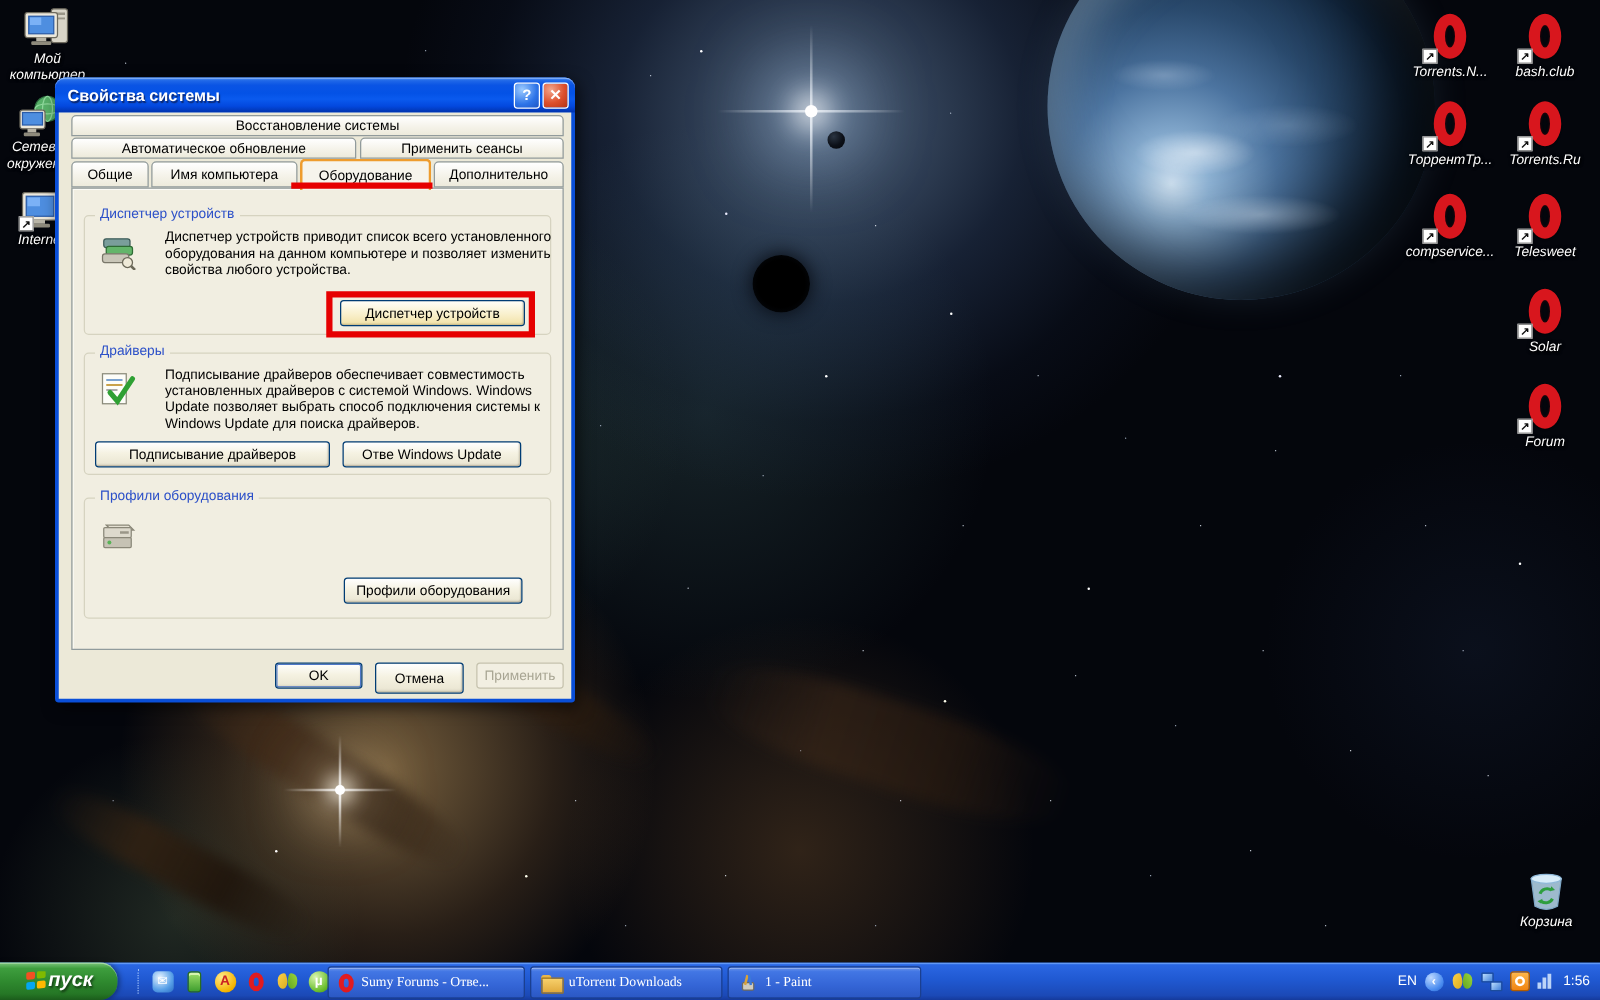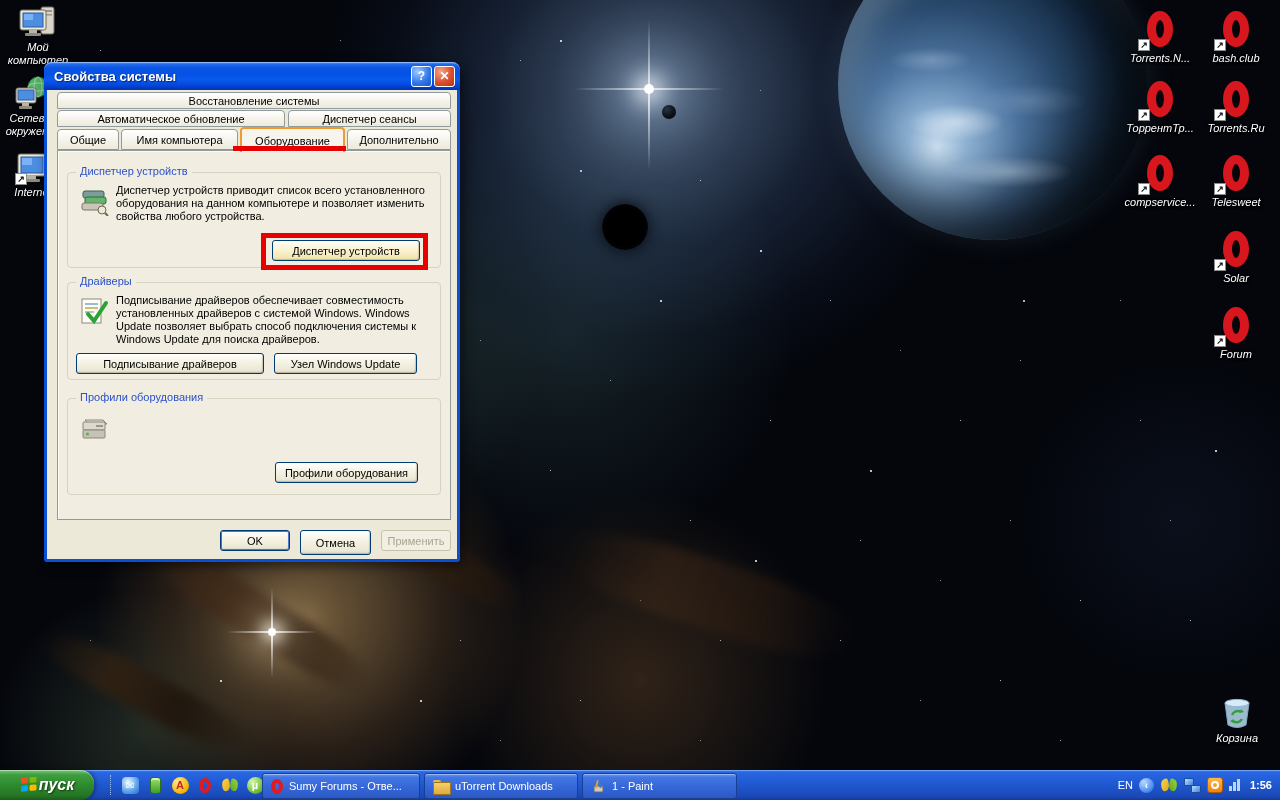--- a/index.html
+++ b/index.html
@@ -101,21 +101,21 @@
     background:linear-gradient(180deg,#FFFFFF 0%,#F5F3EA 55%,#EDEADB 100%);
     display:flex;align-items:center;justify-content:center;color:#000;cursor:pointer;z-index:2;}
   .tab.selected{border:2px solid #EE9C2E;border-bottom:none;background:#F6F4EC;z-index:4;}
   #tab-page{position:absolute;left:10px;top:60px;width:394px;height:370px;
     background:#F1EEE1;border:1px solid #919B9C;
     box-shadow:inset 1px 1px 0 #fcfbf6;z-index:1;}
   .red-underline{position:absolute;left:186px;top:56px;width:113px;height:5px;background:#E60000;z-index:6;}
 
   .grp{position:absolute;left:20px;width:374px;border:1px solid #D6D3C0;border-radius:4px;z-index:2;}
   .grp-cap{position:absolute;top:-8px;left:8px;background:#F1EEE1;padding:0 4px;color:#2C50C8;}
-  .grp-text{position:absolute;left:48px;top:11px;width:324px;line-height:13px;color:#000;}
+  .grp-text{position:absolute;left:64px;top:11px;width:324px;line-height:13px;color:#000;}
   .grp-ico{position:absolute;left:11px;top:13px;}
 
   .xp-btn{position:absolute;border:1px solid #003C74;border-radius:3px;color:#000;
     background:linear-gradient(180deg,#FFFFFF 0%,#F5F2E2 45%,#ECE8D5 85%,#DDD8C6 100%);
     box-shadow:inset -1px -1px 1px rgba(125,115,90,.35);z-index:3;
     display:flex;align-items:center;justify-content:center;font-size:11px;cursor:pointer;}
   #btn-devmgr{left:225px;top:150px;width:148px;height:21px;
     background:linear-gradient(180deg,#FFFEF8 0%,#F9F0CC 55%,#F1E1A6 100%);}
   .red-rect{position:absolute;left:214px;top:143px;width:167px;height:37px;
     border:5px solid #E60000;z-index:5;}
@@ -152,21 +152,21 @@
   .wingL{position:absolute;left:1px;top:2px;width:8px;height:12px;border-radius:60% 20% 60% 40%;
     background:linear-gradient(135deg,#ffd24a,#d8ab1e);transform:rotate(-14deg);}
   .wingR{position:absolute;right:1px;top:2px;width:8px;height:12px;border-radius:20% 60% 40% 60%;
     background:linear-gradient(225deg,#9fd63c,#5ca41e);transform:rotate(14deg);}
   .ico-ut{width:17px;height:17px;border-radius:50%;background:radial-gradient(circle at 32% 28%,#d8f5b0,#6cbf2e 65%,#3f8a14);
     display:flex;align-items:center;justify-content:center;color:#fff;font-weight:bold;font-size:11px;}
   .task-btn{position:absolute;top:3px;height:24px;border-radius:3px;border:1px solid #1B3F8F;
     background:linear-gradient(180deg,#6E97EC 0%,#4276E4 14%,#3465D6 60%,#2B58C4 100%);
     box-shadow:inset 0 1px 0 rgba(255,255,255,.35);
     display:flex;align-items:center;gap:6px;padding:12px 8px;color:#fff;font-size:11px;cursor:pointer;
-    white-space:nowrap;overflow:hidden;}
+    white-space:nowrap;overflow:hidden;font-family:Liberation Serif, serif;}
   #task-1{left:262px;width:158px;}
   #task-2{left:424px;width:154px;}
   #task-3{left:582px;width:155px;}
   .folder-ico{width:16px;height:13px;position:relative;flex:0 0 auto;}
   .folder-ico::before{content:"";position:absolute;left:0;top:0;width:8px;height:4px;
     background:#e8b64c;border-radius:2px 2px 0 0;}
   .folder-ico::after{content:"";position:absolute;left:0;top:2px;width:16px;height:11px;
     background:linear-gradient(180deg,#f7d06b,#e0a93c);border:1px solid #9c7420;border-radius:1px;}
   #tray{position:absolute;right:4px;top:0;height:30px;display:flex;align-items:center;gap:6px;color:#fff;font-size:11px;}
   .tray-chev{width:15px;height:15px;border-radius:50%;background:radial-gradient(circle at 32% 28%,#bcd8ff,#4a8cf0 65%,#2560c8);
@@ -175,21 +175,21 @@
   .tray-net .m1,.tray-net .m2{position:absolute;width:10px;height:8px;background:linear-gradient(135deg,#bfe0ff,#3f7fd8);
     border:1px solid #1c4c9c;border-radius:1px;}
   .tray-net .m1{left:0;top:0;}
   .tray-net .m2{right:0;bottom:0;}
   .tray-ut{width:16px;height:16px;border-radius:3px;background:linear-gradient(180deg,#ffb builds,#f08410);
     background:linear-gradient(180deg,#ffb84a,#f08410);border:1px solid #b05c00;
     display:flex;align-items:center;justify-content:center;cursor:pointer;}
   .tray-ut i{width:8px;height:8px;border:2px solid #fff;border-radius:50%;display:block;}
   .tray-bars{display:flex;align-items:flex-end;gap:1px;height:12px;cursor:pointer;}
   .tray-bars b{width:3px;background:#bcd4f8;display:block;}
-  .tray-time{margin-left:4px;margin-right:4px;font-weight:bold;}
+  .tray-time{margin-left:4px;margin-right:4px;}
 
   svg{display:block;}
 </style>
 </head>
 <body>
 
 <div id="desktop">
 
   <div class="stars1"></div>
   <div class="stars2"></div>
@@ -323,21 +323,21 @@
   <div id="dialog">
     <div id="titlebar">
       <span id="dlg-title">Свойства системы</span>
       <span class="tbtn" id="btn-help">?</span>
       <span class="tbtn" id="btn-close">✕</span>
     </div>
     <div id="dlg-inner">
 
       <div class="tab" style="left:10px;top:2px;width:394px;height:17px;">Восстановление системы</div>
       <div class="tab" style="left:10px;top:20px;width:228px;height:17px;">Автоматическое обновление</div>
-      <div class="tab" style="left:241px;top:20px;width:163px;height:17px;">Диспетчер сеансы</div>
+      <div class="tab" style="left:241px;top:20px;width:163px;height:17px;">Применить сеансы</div>
       <div class="tab" style="left:10px;top:39px;width:62px;height:21px;">Общие</div>
       <div class="tab" style="left:74px;top:39px;width:117px;height:21px;">Имя компьютера</div>
       <div class="tab selected" style="left:193px;top:37px;width:105px;height:25px;">Оборудование</div>
       <div class="tab" style="left:300px;top:39px;width:104px;height:21px;">Дополнительно</div>
       <div class="red-underline"></div>
 
       <div id="tab-page"></div>
 
       <div class="grp" style="top:82px;height:96px;">
         <span class="grp-cap">Диспетчер устройств</span>
@@ -358,21 +358,21 @@
         <svg class="grp-ico" width="30" height="30" viewBox="0 0 30 30">
           <rect x="3" y="3" width="19" height="24" fill="#FDFDF8" stroke="#8A8A7A"></rect>
           <line x1="6" y1="8" x2="19" y2="8" stroke="#7BA3D0" stroke-width="1.5"></line>
           <line x1="6" y1="12" x2="19" y2="12" stroke="#C9A24A" stroke-width="1.5"></line>
           <line x1="6" y1="16" x2="15" y2="16" stroke="#AAA" stroke-width="1.5"></line>
           <path d="M9 18 L15 25 L27 7" stroke="#2FA033" stroke-width="4" fill="none" stroke-linecap="round"></path>
         </svg>
         <div class="grp-text">Подписывание драйверов обеспечивает совместимость установленных драйверов с системой Windows.  Windows Update позволяет выбрать способ подключения системы к Windows Update для поиска драйверов.</div>
       </div>
       <button class="xp-btn" id="btn-signing">Подписывание драйверов</button>
-      <button class="xp-btn" id="btn-wupdate">Узел Windows Update</button>
+      <button class="xp-btn" id="btn-wupdate">Отве Windows Update</button>
 
       <div class="grp" style="top:308px;height:97px;">
         <span class="grp-cap">Профили оборудования</span>
         <svg class="grp-ico" width="30" height="30" viewBox="0 0 30 30">
           <polygon points="6,8 24,8 28,12 10,12" fill="#E4E0D2" stroke="#8A8778"></polygon>
           <rect x="4" y="10" width="22" height="8" rx="1" fill="#DDD9CC" stroke="#8A8778"></rect>
           <rect x="4" y="18" width="22" height="8" rx="1" fill="#C6C2B4" stroke="#8A8778"></rect>
           <circle cx="8.5" cy="22" r="1.6" fill="#58B356"></circle>
           <rect x="17" y="13" width="7" height="2" fill="#9A9688"></rect>
         </svg>

